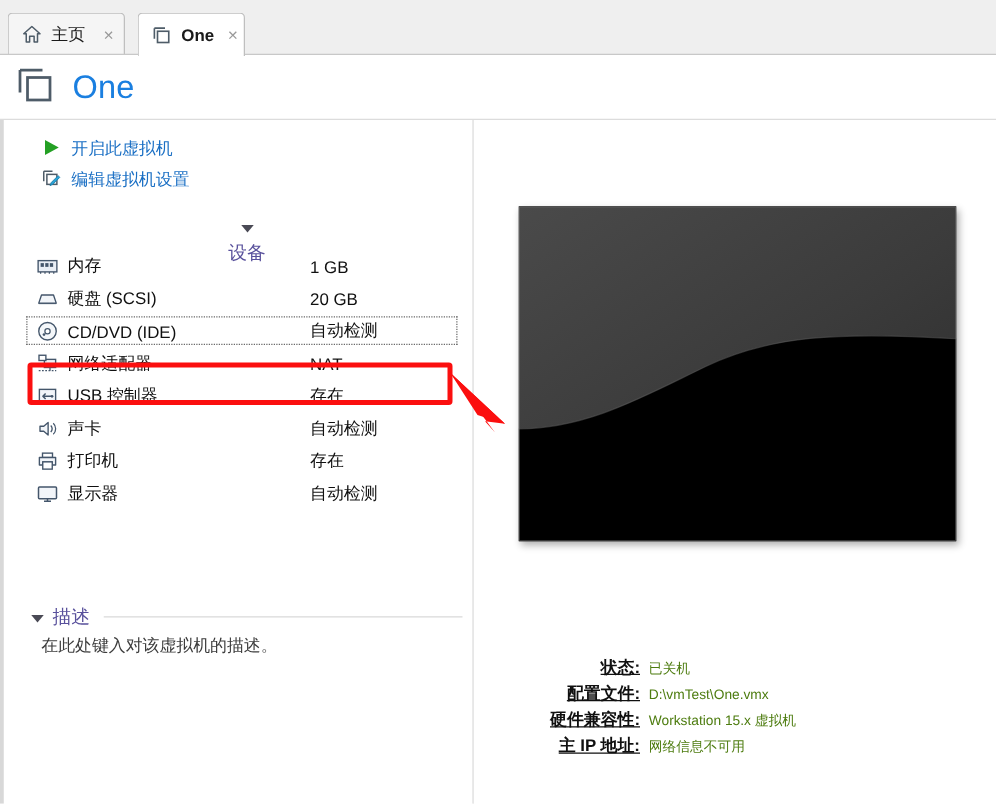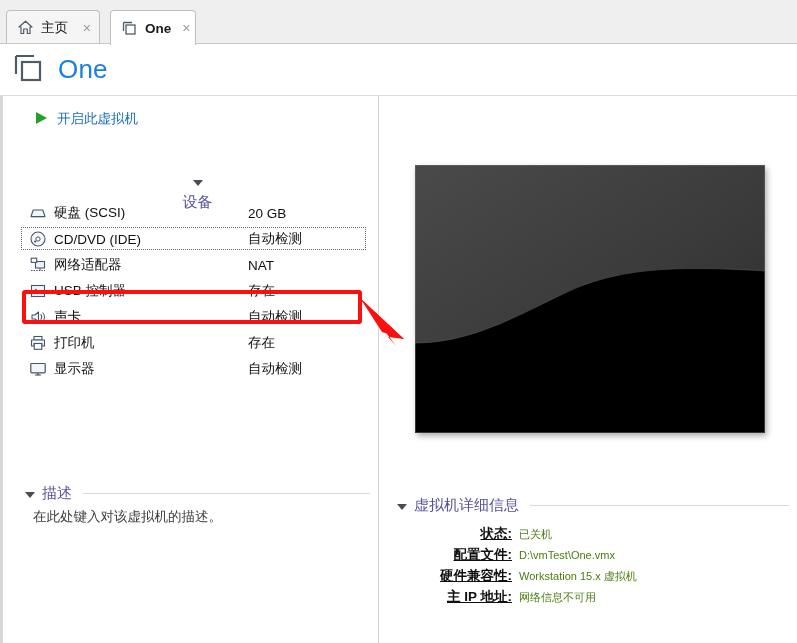--- a/index.html
+++ b/index.html
@@ -293,30 +293,53 @@
 
   <div class="actions">
     <div class="action-row">
       <span>
         <svg viewBox="0 0 16 16" width="16" height="16">
           <path d="M3 2 L14 8 L3 14 Z" fill="#24a024"></path>
         </svg>
       </span>
       <span class="action-label">开启此虚拟机</span>
     </div>
+    <div class="action-row">
+      <span>
+        <svg viewBox="0 0 16 16" width="16" height="16">
+          <path d="M2 2 L9 2 M2 2 L2 10" fill="none" stroke="#4e5c68" stroke-width="1.2"></path>
+          <rect x="4.5" y="4.5" width="8" height="8" fill="#ffffff" stroke="#4e5c68" stroke-width="1.2"></rect>
+          <path d="M13.5 5.5 L8 11 L7 13.5 L9.4 12.3 L14.8 6.9 Z" fill="#2aa3d6" stroke="#1d7ca8" stroke-width="0.7"></path>
+        </svg>
+      </span>
+      <span class="action-label">编辑虚拟机设置</span>
+    </div>
   </div>
 
   <div class="section-head" style="left:22px; top:82px; width:345px;flex-direction:column;">
     <span class="tri"></span>
     <span class="section-title">设备</span>
     <span class="section-rule"></span>
   </div>
 
   <div class="devlist" style="top:104px;">
 
+    <div class="devrow">
+      <span class="dev-icon">
+        <svg viewBox="0 0 18 18" width="18" height="18">
+          <rect x="1.5" y="4.5" width="15" height="9" fill="#e9eef5" stroke="#44566b" stroke-width="1.1"></rect>
+          <rect x="3.5" y="6.5" width="2.6" height="3" fill="#44566b"></rect>
+          <rect x="7.2" y="6.5" width="2.6" height="3" fill="#44566b"></rect>
+          <rect x="10.9" y="6.5" width="2.6" height="3" fill="#44566b"></rect>
+          <path d="M3.5 13.5 L3.5 15 M7 13.5 L7 15 M10.5 13.5 L10.5 15 M14 13.5 L14 15" stroke="#44566b" stroke-width="1"></path>
+        </svg>
+      </span>
+      <span class="dev-name">内存</span>
+      <span class="dev-value">1 GB</span>
+    </div>
 
 
     <div class="devrow">
       <span class="dev-icon">
         <svg viewBox="0 0 18 18" width="18" height="18">
           <path d="M2 12.5 L4.2 6 L13.8 6 L16 12.5 Z" fill="#f2f5f9" stroke="#44566b" stroke-width="1.1" stroke-linejoin="round"></path>
           <rect x="2" y="12.5" width="14" height="0.8" fill="#44566b"></rect>
         </svg>
       </span>
       <span class="dev-name">硬盘 (SCSI)</span>
@@ -419,25 +442,20 @@
           <stop offset="100%" stop-color="#2c2c2c"></stop>
         </linearGradient>
       </defs>
       <rect x="0" y="0" width="350" height="268" fill="url(#gtop)"></rect>
       <path d="M0 178 C 55 178, 100 152, 150 128 C 200 104, 255 100, 350 106 L350 268 L0 268 Z" fill="#000000"></path>
       <path d="M0 178 C 55 178, 100 152, 150 128 C 200 104, 255 100, 350 106" fill="none" stroke="#5a5a5a" stroke-width="1" opacity="0.55"></path>
       <rect x="0.5" y="0.5" width="349" height="267" fill="none" stroke="#6d6d6d" stroke-width="1" opacity="0.5"></rect>
     </svg>
   </div>
 
-  <div class="section-head" style="left:18px; top:400px; width:392px;">
-    <span class="tri"></span>
-    <span class="section-title">虚拟机详细信息</span>
-    <span class="section-rule"></span>
-  </div>
 </div>
 
 <div class="details-list">
   <div class="detail-row">
     <span class="detail-label">状态:</span>
     <span class="detail-value">已关机</span>
   </div>
   <div class="detail-row">
     <span class="detail-label">配置文件:</span>
     <span class="detail-value">D:\vmTest\One.vmx</span>

